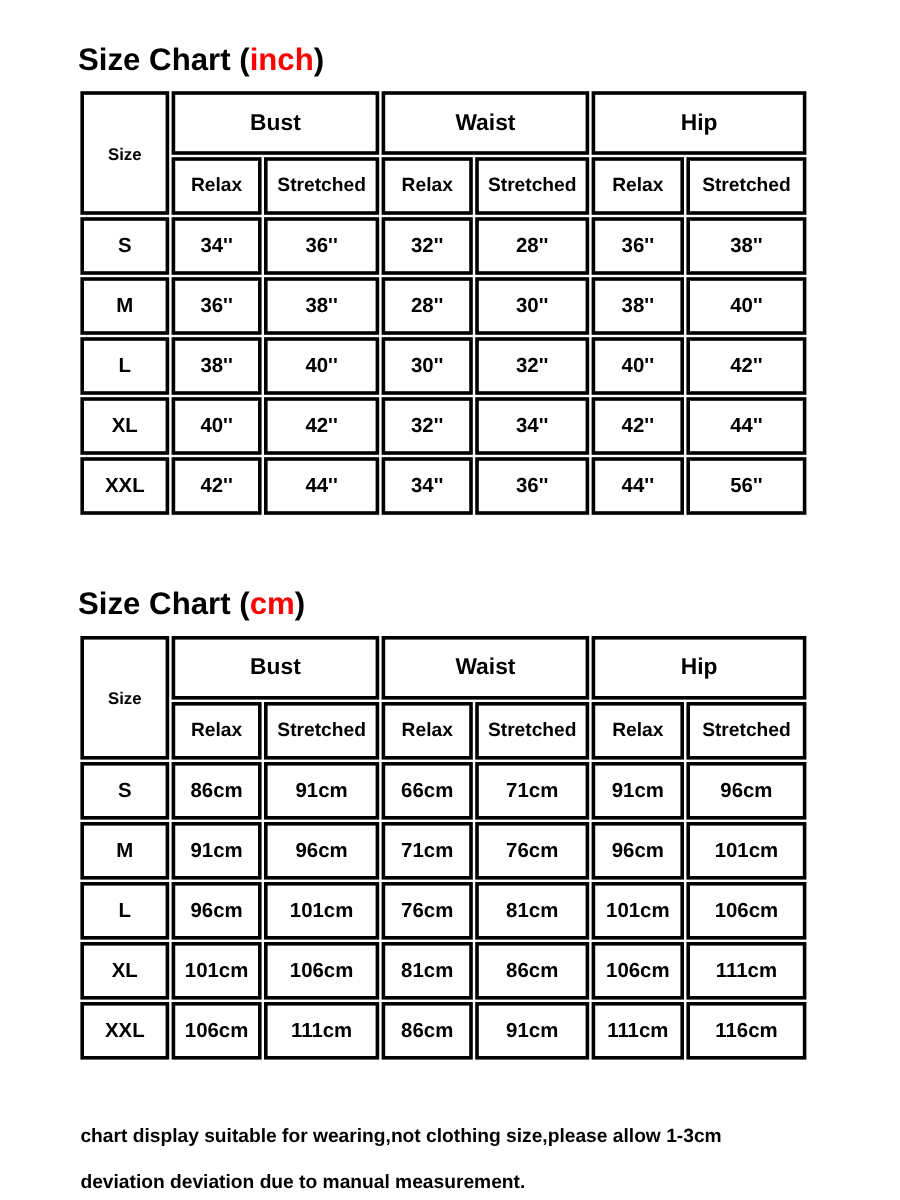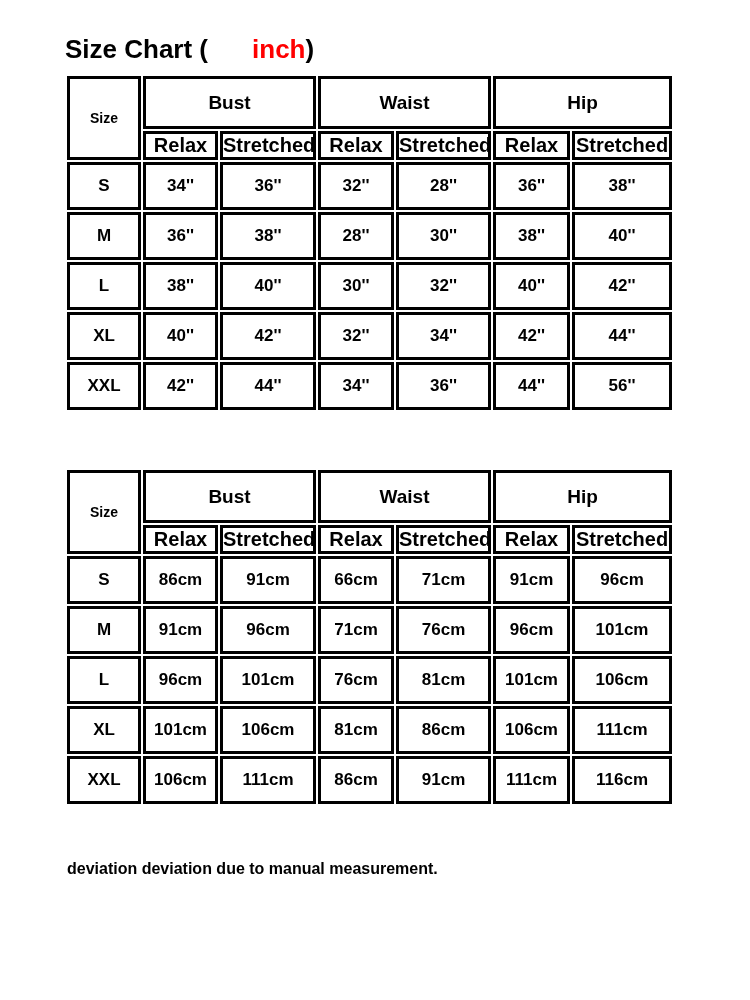--- a/index.html
+++ b/index.html
@@ -38,38 +38,38 @@
     border: 3px solid #000000;
     background: #ffffff;
     box-sizing: border-box;
     text-align: center;
     vertical-align: middle;
     font-weight: bold;
     padding: 0;
     overflow: hidden;
   }
   .group-row th { height: 53px; font-size: 19px; }
-  .sub-row th   { height: 28px; font-size: 20px; }
+  .sub-row th   { height: 48px; font-size: 16px; }
   .data-row th, .data-row td { height: 48px; font-size: 17px; }
   th.size-head  { font-size: 14px; }
   .footer-note {
     margin-top: 44px;
     margin-left: 2px;
     font-size: 16px;
     font-weight: bold;
     line-height: 38px;
   }
 </style>
 </head>
 <body style="background: rgb(255, 255, 255); color: rgb(0, 0, 0);">
 
 <div class="page">
 
   <section class="chart-section">
-    <h2 class="chart-title"><span>Size Chart (</span><span class="unit-red" style="color: rgb(255, 0, 0); margin-left: 44px;">inch</span><span>)</span></h2>
+    <h2 class="chart-title"><span>Size Chart (</span><span class="unit-red" style="color: rgb(255, 0, 0);">inch</span><span>)</span></h2>
 
     <table class="size-table">
       <colgroup>
         <col style="width:74px">
           <col style="width:75px">
           <col style="width:96px">
           <col style="width:76px">
           <col style="width:95px">
           <col style="width:77px">
           <col style="width:100px">
@@ -132,20 +132,21 @@
           <td>34''</td>
           <td>36''</td>
           <td>44''</td>
           <td>56''</td>
         </tr>
       </tbody>
     </table>
   </section>
 
   <section class="chart-section">
+    <h2 class="chart-title"><span>Size Chart (</span><span class="unit-red" style="color: rgb(255, 0, 0);">cm</span><span>)</span></h2>
 
     <table class="size-table">
       <colgroup>
         <col style="width:74px">
           <col style="width:75px">
           <col style="width:96px">
           <col style="width:76px">
           <col style="width:95px">
           <col style="width:77px">
           <col style="width:100px">
@@ -208,16 +209,17 @@
           <td>86cm</td>
           <td>91cm</td>
           <td>111cm</td>
           <td>116cm</td>
         </tr>
       </tbody>
     </table>
   </section>
 
   <div class="footer-note">
+    <div>chart display suitable for wearing,not clothing size,please allow 1-3cm</div>
     <div>deviation deviation due to manual measurement.</div>
   </div>
 
 </div>
 
 </body></html>

